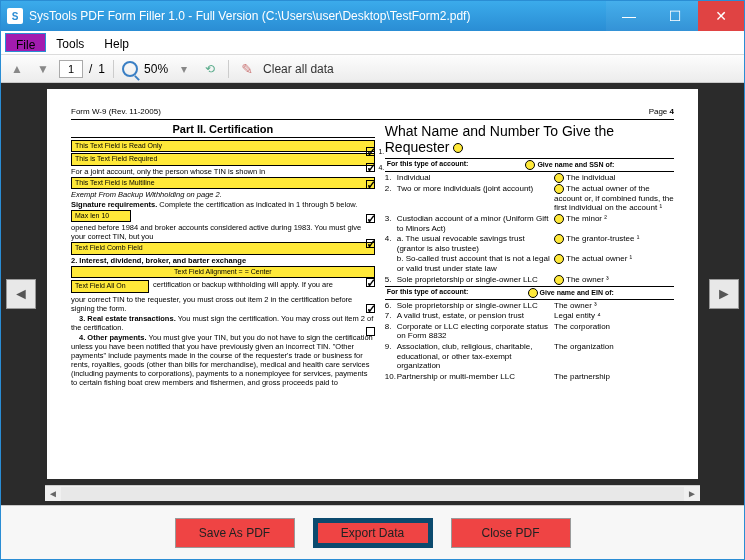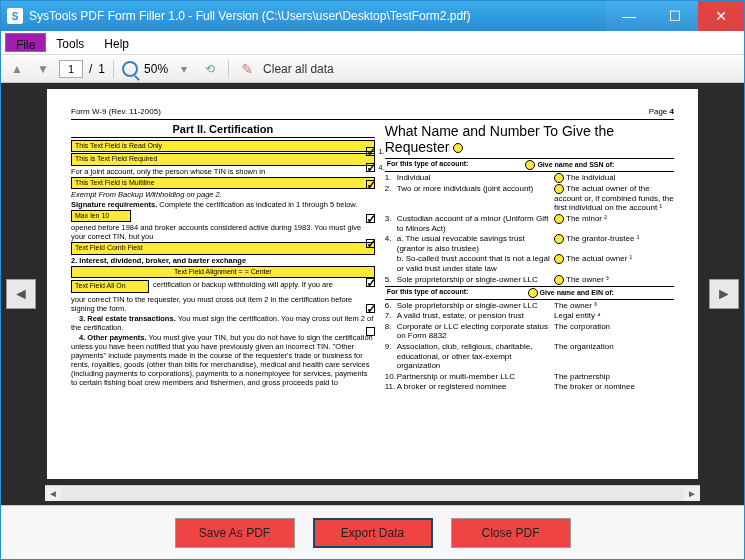--- a/index.html
+++ b/index.html
@@ -46,21 +46,21 @@
   .colR table{width:100%;border-collapse:collapse;font-size:7px;}
   .colR td{vertical-align:top;padding:1px 2px;}
   .colR .thrule{border-top:1.5px solid #000;border-bottom:1px solid #000;font-weight:bold;}
   .colR .yc{display:inline-block;width:10px;height:10px;border:1px solid #000;background:#ffe939;border-radius:50%;vertical-align:middle;margin-right:2px;}
   .rowchk { display:flex; align-items:flex-start; margin:1px 0; }
   .rowchk .rnum { flex:0 0 12px; }
   .rowchk .rdesc { flex:1; padding-right:4px;}
   .rowchk .rright { flex: 0 0 120px; }
   .actions { height:54px; border-top:1px solid #c9c9c9; display:flex; align-items:center; justify-content:center; gap:18px; background:#f7f7f7; }
   .actions button { width:120px; height:30px; background:#ef4444; border:1px solid #9a9a9a; font-size:12px; font-weight:normal; color:#222;}
-  .actions button.hl { border:2px solid #0c4a6e; }
+  .actions button.hl { border:5px solid #0c4a6e; }
   .midchks { position:absolute; left:49%; top:24px; display:flex;flex-direction:column;gap:7px;}
 </style>
 </head>
 <body>
 
 <div class="window">
 
   <div class="titlebar">
     <div class="app-icon">S</div>
     <div class="title">SysTools PDF Form Filler 1.0 - Full Version (C:\Users\user\Desktop\TestForm2.pdf)</div>
@@ -209,25 +209,20 @@
                   <div class="rowchk">
                     <div class="rnum">9.</div>
                     <div class="rdesc">Association, club, religious, charitable, educational, or other tax-exempt organization</div>
                     <div class="rright">The organization</div>
                   </div>
                   <div class="rowchk">
                     <div class="rnum">10.</div>
                     <div class="rdesc">Partnership or multi-member LLC</div>
                     <div class="rright">The partnership</div>
                   </div>
-                  <div class="rowchk">
-                    <div class="rnum">11.</div>
-                    <div class="rdesc">A broker or registered nominee</div>
-                    <div class="rright">The broker or nominee</div>
-                  </div>
                 </div>
             </div>
           </div>
         </div>
       </div>
       <div class="hscroll">
         <div class="sarrow">◄</div>
         <div class="strack"></div>
         <div class="sarrow">►</div>
       </div>

